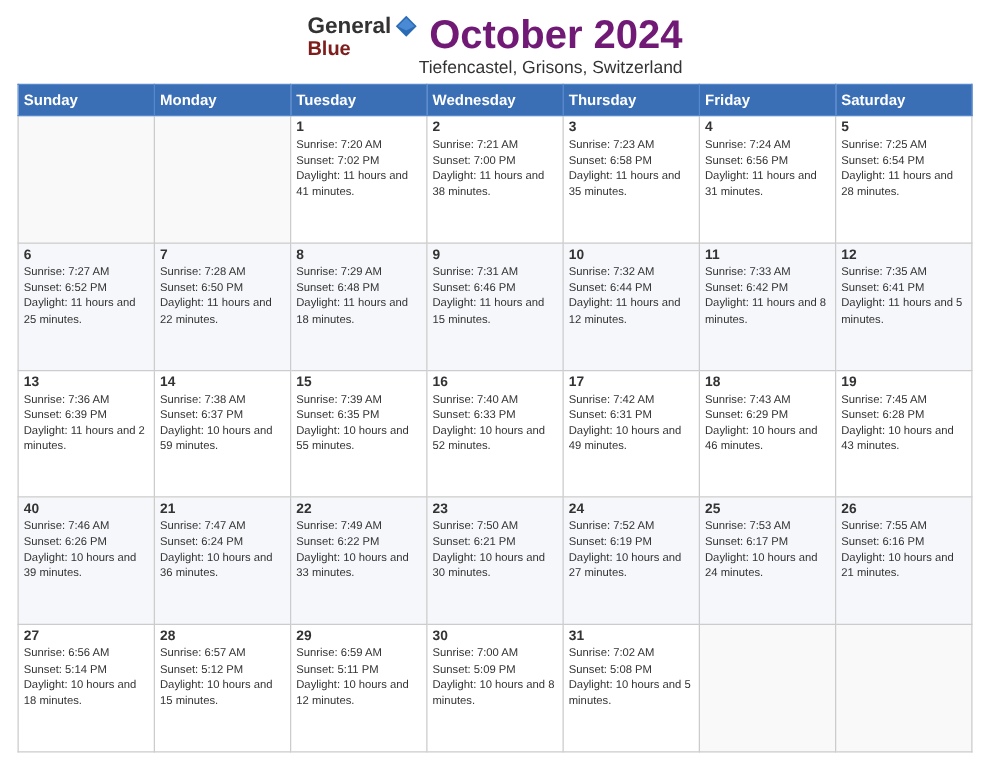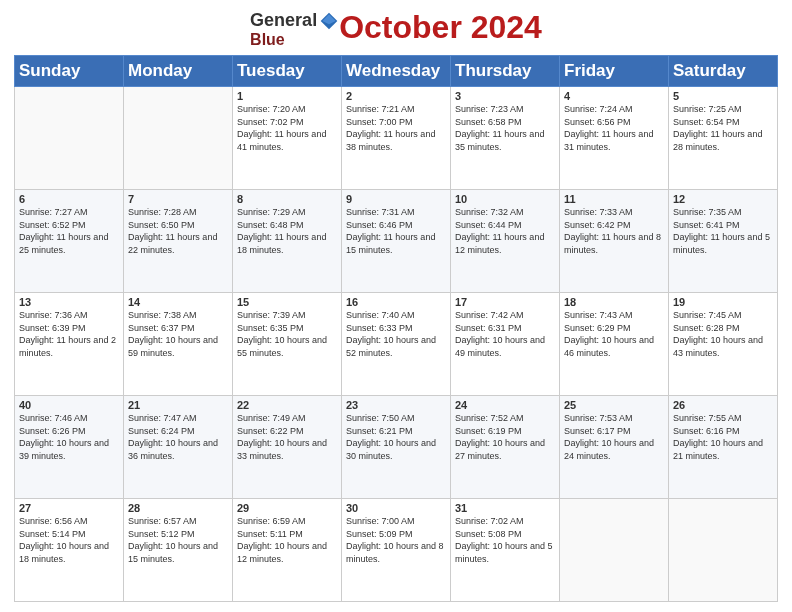--- a/index.html
+++ b/index.html
@@ -41,38 +41,38 @@
       width: 20px;
       height: 20px;
       margin-left: 2px;
     }
     .title-section {
       text-align: right;
     }
     .month-title {
       font-size: 32px;
       font-weight: bold;
-      color: #b91c1c;
+      color: #701a75;
       line-height: 1.1;
     }
     .location-title {
       font-size: 14px;
       color: #333;
     }
     .calendar {
       flex: 1;
       border: 1px solid #ccc;
       border-collapse: collapse;
       width: 100%;
       table-layout: fixed;
     }
     .calendar th {
       background-color: #3a6eb5;
       color: #fff;
-      font-size: 17px;
+      font-size: 12px;
       font-weight: bold;
       padding: 5px 4px;
       text-align: left;
       border: 1px solid #5588cc;
     }
     .calendar td {
       vertical-align: top;
       padding: 3px 4px;
       border: 1px solid #ccc;
       font-size: 9.5px;
@@ -110,20 +110,21 @@
           <polygon points="12,2 22,12 12,22 2,12" fill="#2a6bb5"></polygon>
           <polygon points="12,4 20,12 12,16 4,12" fill="#4a8ad4"></polygon>
         </svg>
       </div>
       <div style="display:flex; align-items:center;">
         <span class="logo-blue">Blue</span>
       </div>
     </div>
     <div class="title-section">
       <div class="month-title">October 2024</div>
+      <div class="location-title">Tiefencastel, Grisons, Switzerland</div>
     </div>
   </div>
 
   <table class="calendar">
     <thead>
       <tr>
         <th>Sunday</th>
         <th>Monday</th>
         <th>Tuesday</th>
         <th>Wednesday</th>

